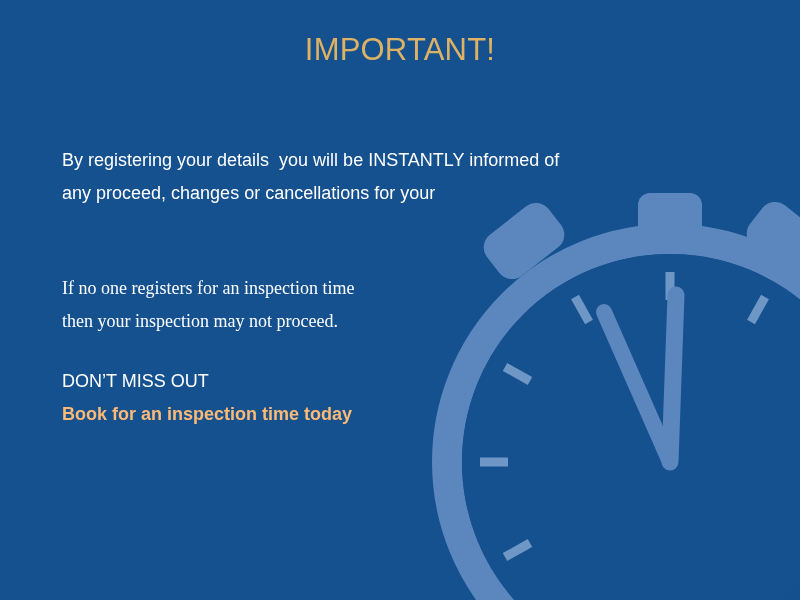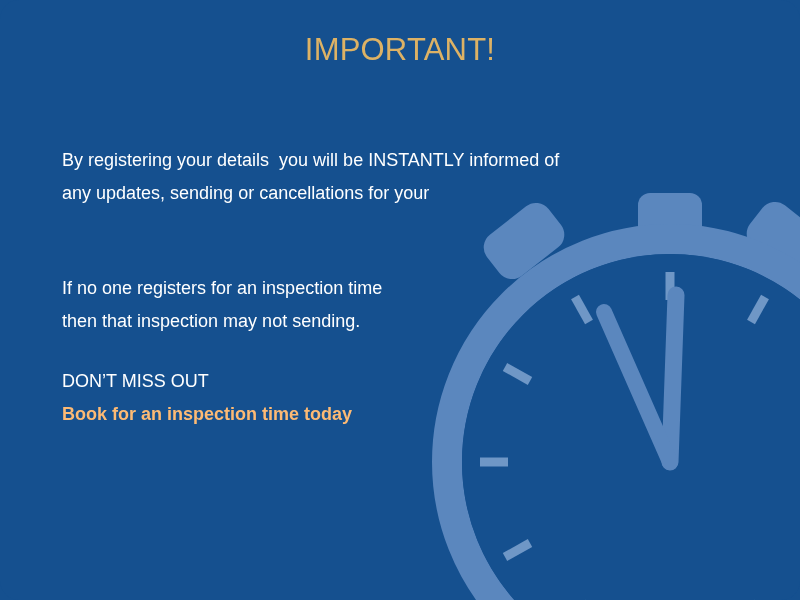--- a/index.html
+++ b/index.html
@@ -73,21 +73,21 @@
     display: inline-block;
     width: 10px;
   }
 
   .body-block {
     position: absolute;
     left: 62px;
     width: 700px;
   }
   #para-1 { top: 144px; }
-  #para-2 { top: 272px; }
+  #para-2 { top: 272px; font-family: Liberation Serif, serif; }
   #para-3 { top: 365px; }
 
   .body-line {
     color: #ffffff;
     font-size: 18px;
     font-weight: 400;
     line-height: 33px;
     white-space: pre;
   }
   .body-line.gold-bold {
@@ -159,26 +159,26 @@
   </svg>
 
   <div id="content">
 
     <div class="headline-block">
       <div class="headline-1">IMPORTANT!</div>
     </div>
 
     <div class="body-block" id="para-1">
       <div class="body-line">By registering your details  you will be INSTANTLY informed of</div>
-      <div class="body-line">any updates, sending or cancellations for your</div>
+      <div class="body-line">any proceed, changes or cancellations for your</div>
     </div>
 
     <div class="body-block" id="para-2">
       <div class="body-line">If no one registers for an inspection time</div>
-      <div class="body-line">then that inspection may not sending.</div>
+      <div class="body-line">then your inspection may not proceed.</div>
     </div>
 
     <div class="body-block" id="para-3">
       <div class="body-line">DON’T MISS OUT</div>
       <div class="body-line gold-bold">Book for an inspection time today</div>
     </div>
 
   </div>
 </div>
 

